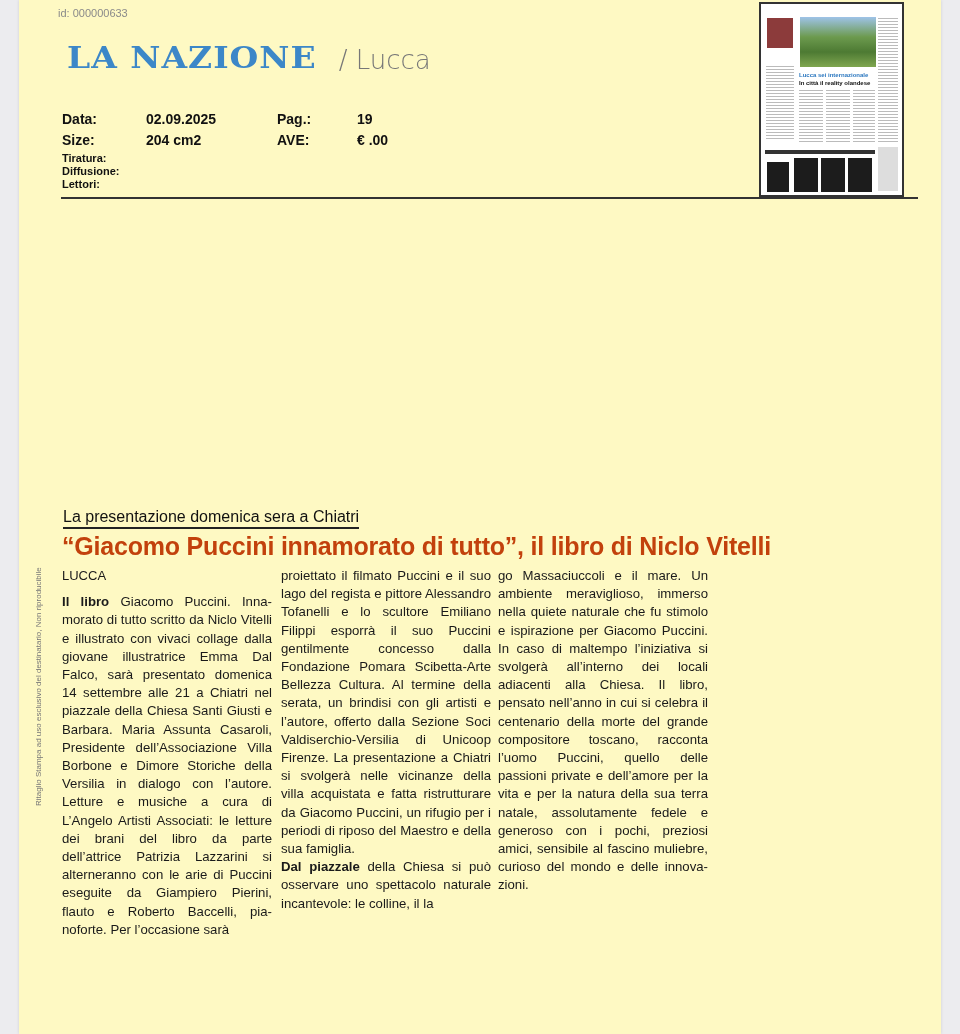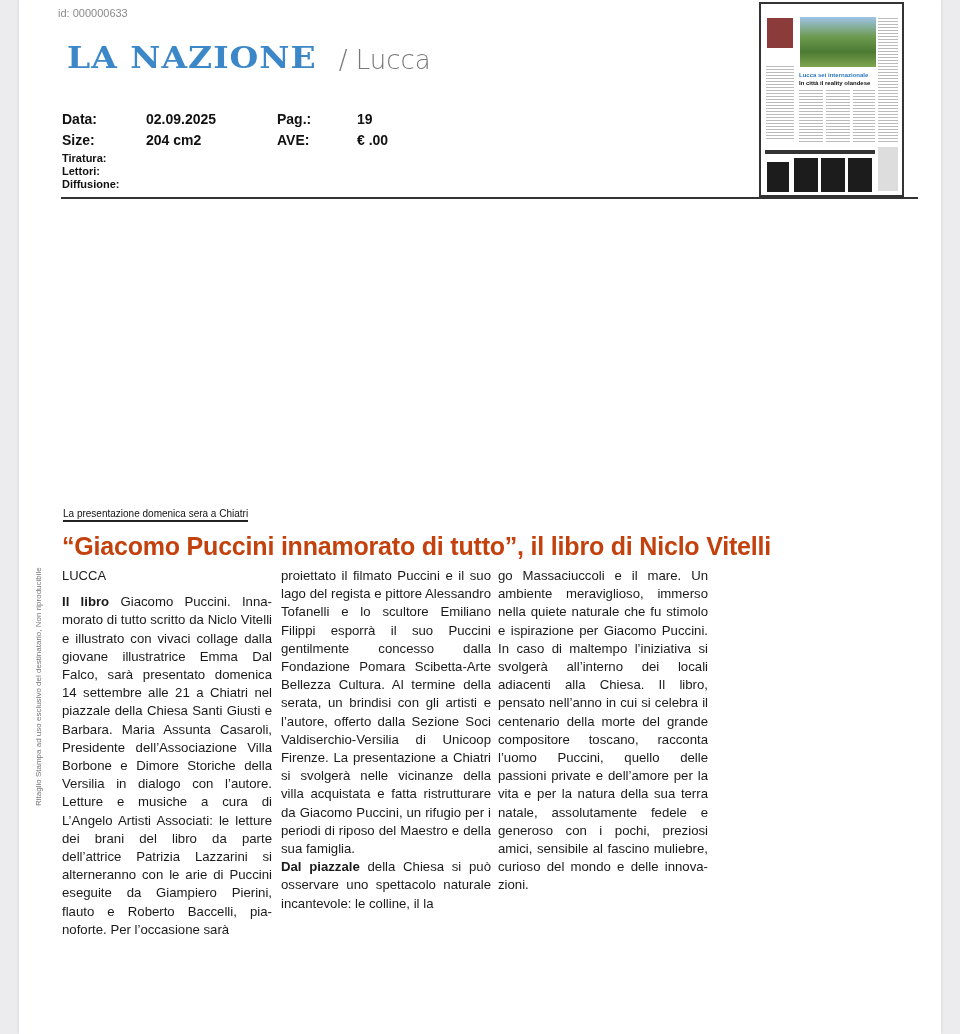--- a/index.html
+++ b/index.html
@@ -4,21 +4,21 @@
   <style>
     html, body { margin: 0; padding: 0; }
     body {
       width: 960px; height: 1034px; overflow: hidden;
       background: #ececef;
       font-family: "Liberation Sans", sans-serif;
       position: relative;
     }
     .page {
       position: absolute; left: 19px; top: 0; width: 922px; height: 1034px;
-      background: #ffffff;
+      background: #fef9c3;
       box-shadow: 0 0 3px rgba(0,0,0,0.12);
     }
     .id-label {
       position: absolute; left: 39px; top: 7px;
       font-size: 11px; color: #8a8a8a;
     }
     .masthead {
       position: absolute; left: 48px; top: 38px;
       display: flex; align-items: baseline;
     }
@@ -57,21 +57,21 @@
     .thumb .t-dark { position: absolute; background: #1c1c1c; }
     .thumb .t-band { position: absolute; left: 4px; top: 146px; width: 110px; height: 4px; background: #333; }
     .thumb .t-side { position: absolute; left: 117px; top: 143px; width: 20px; height: 44px; background: #ddd; }
     .side-note {
       position: absolute; left: 34px; top: 806px;
       transform: rotate(-90deg); transform-origin: left top;
       font-size: 8px; color: #777; white-space: nowrap;
     }
     .kicker {
       position: absolute; left: 63px; top: 508px;
-      font-size: 10px; color: #111;
+      font-size: 16px; color: #111;
       border-bottom: 2px solid #222; padding-bottom: 1px;
     }
     .headline {
       position: absolute; left: 62px; top: 532px;
       font-size: 25px; font-weight: bold; color: #c2410c; white-space: nowrap;
       letter-spacing: -0.2px;
     }
     .col {
       position: absolute; top: 567px; width: 210px;
       font-size: 13.2px; line-height: 18.2px; color: #1a1a1a;
@@ -103,22 +103,22 @@
       <span>19</span>
     </div>
     <div class="meta-row">
       <span class="mk">Size:</span>
       <span class="mv">204 cm2</span>
       <span class="mk2">AVE:</span>
       <span>€ .00</span>
     </div>
     <div class="meta-small">
       <div>Tiratura:</div>
+      <div>Diffusione:</div>
       <div>Lettori:</div>
-      <div>Diffusione:</div>
     </div>
   </div>
 
   <div class="thumb">
     <div class="t-photo-small"></div>
     <div class="t-photo"></div>
     <div class="t-headline1">Lucca sei internazionale</div>
     <div class="t-headline2">In città il reality olandese</div>
     <div class="t-col" style="left:5px;top:62px;width:28px;height:75px;"></div>
     <div class="t-col" style="left:38px;top:86px;width:24px;height:52px;"></div>

